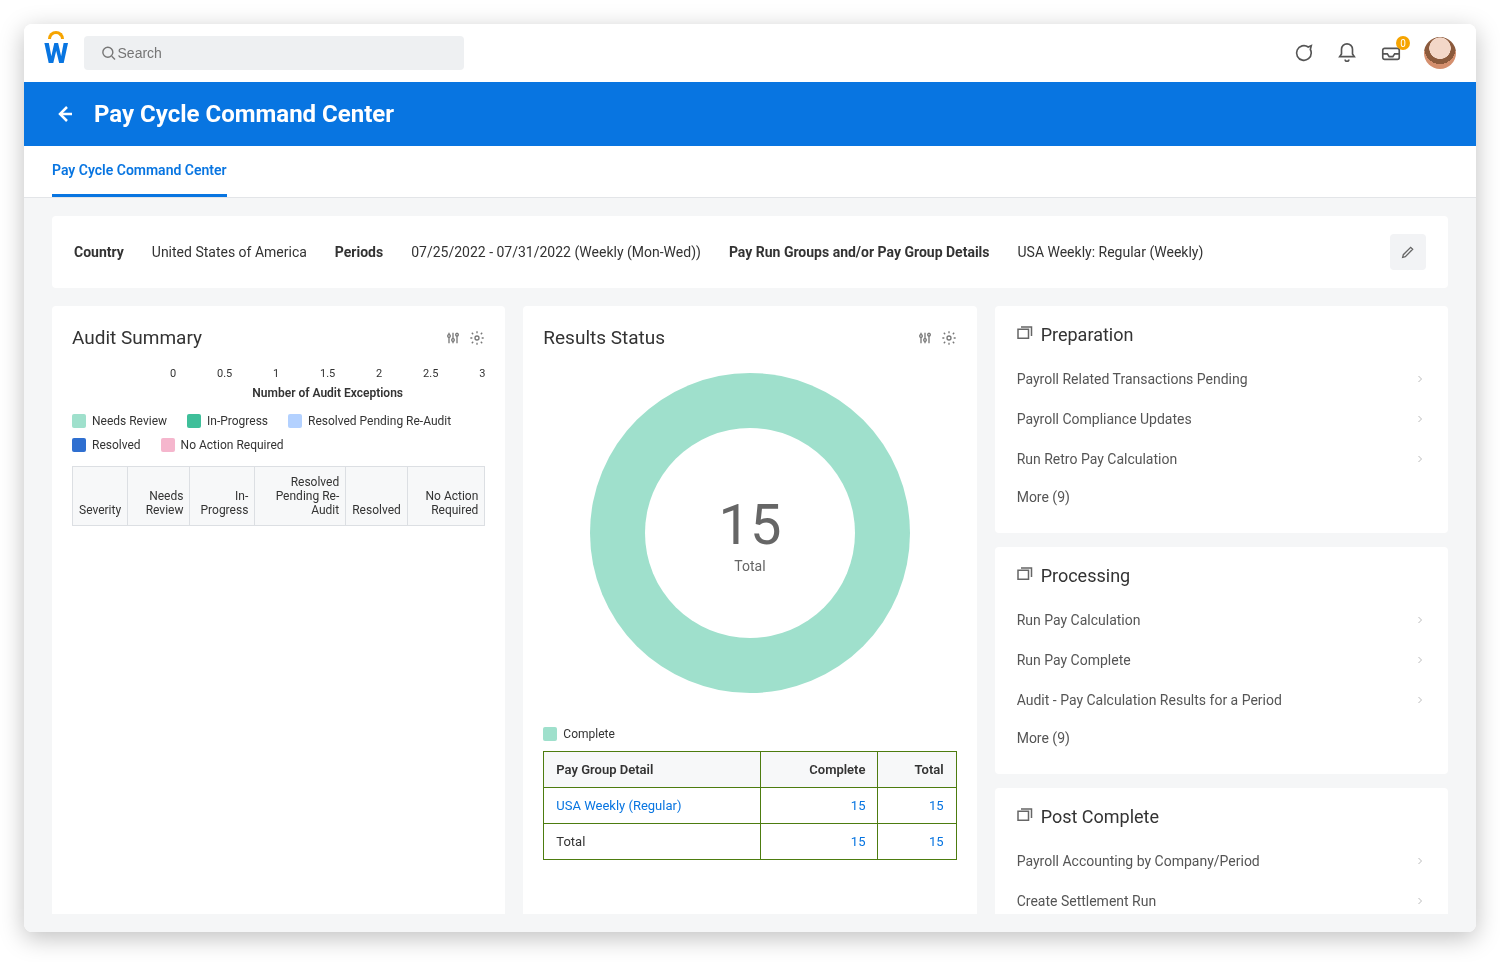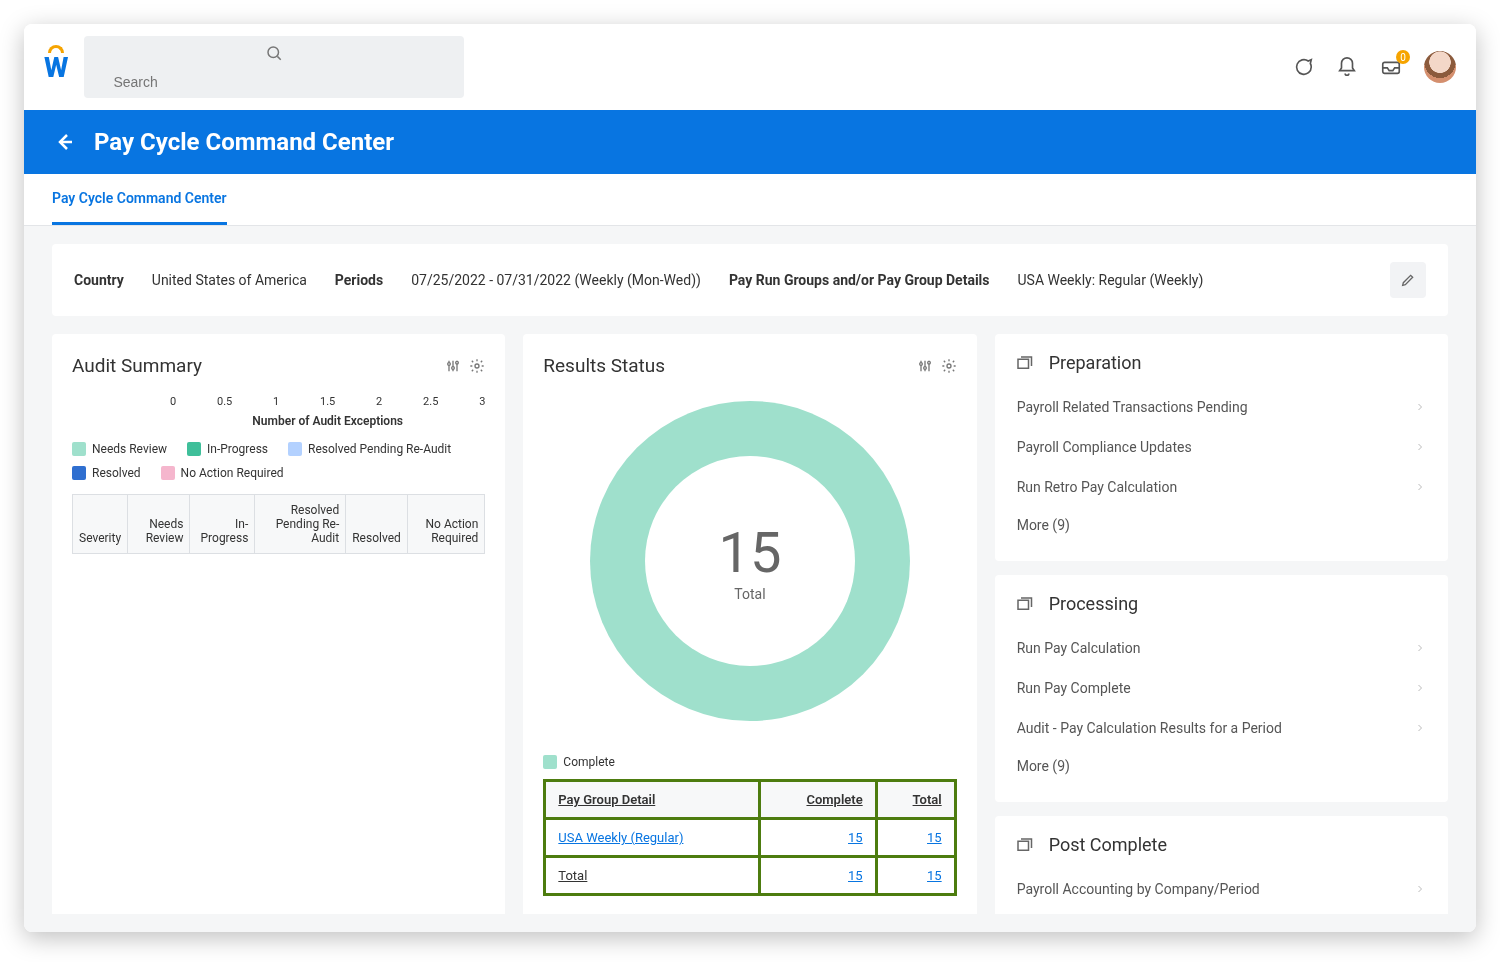--- a/index.html
+++ b/index.html
@@ -43,24 +43,23 @@
     border-bottom: none;
     border-top-left-radius: 16px;
     border-top-right-radius: 16px;
     transform: translateX(-50%);
   }
   .search-wrap {
     background: #eef0f2;
     border-radius: 4px;
     display: flex;
     align-items: center;
-    padding: 8px 29px;
+    padding: 8px 16px;
     width: 380px;
-    gap: 12px;
-    flex-direction: column;
+    gap: 0;
   }
   .search-wrap svg { width: 18px; height: 18px; stroke: #777; }
   .search-wrap input {
     border: none;
     background: transparent;
     outline: none;
     font-size: 14px;
     color: #555;
     width: 100%;
   }
@@ -260,35 +259,34 @@
   .donut .big { font-size: 56px; color: #666; font-weight: 400; }
   .donut .small { font-size: 14px; color: #666; }
   
   .r-table {
     width: 100%;
     border-collapse: collapse;
     font-size: 13px;
     margin-top: 10px;
   }
   .r-table th, .r-table td {
-    border: 3px solid #4d7c0f;
+    border: 1px solid #4d7c0f;
     padding: 10px 12px;
     text-align: left;
-    text-decoration: underline;
   }
   .r-table th { background: #f7f8f9; font-weight: 600; color: #333; }
   .r-table th.num, .r-table td.num { text-align: right; }
   .r-table .link { color: #0875e1; }
   
   .side-col { display: flex; flex-direction: column; gap: 14px; padding: 0; background: transparent; }
   .side-col .panel { background: #fff; border-radius: 4px; padding: 18px 20px; }
   .panel-header {
     display: flex;
-    align-items: center;
-    gap: 16px;
+    align-items: flex-start;
+    gap: 8px;
     font-size: 18px;
     color: #333;
     margin-bottom: 14px;
   }
   .panel-header svg { width: 18px; height: 18px; stroke: #666; }
   .panel .link-row {
     display: flex;
     align-items: center;
     justify-content: space-between;
     padding: 12px 2px;

